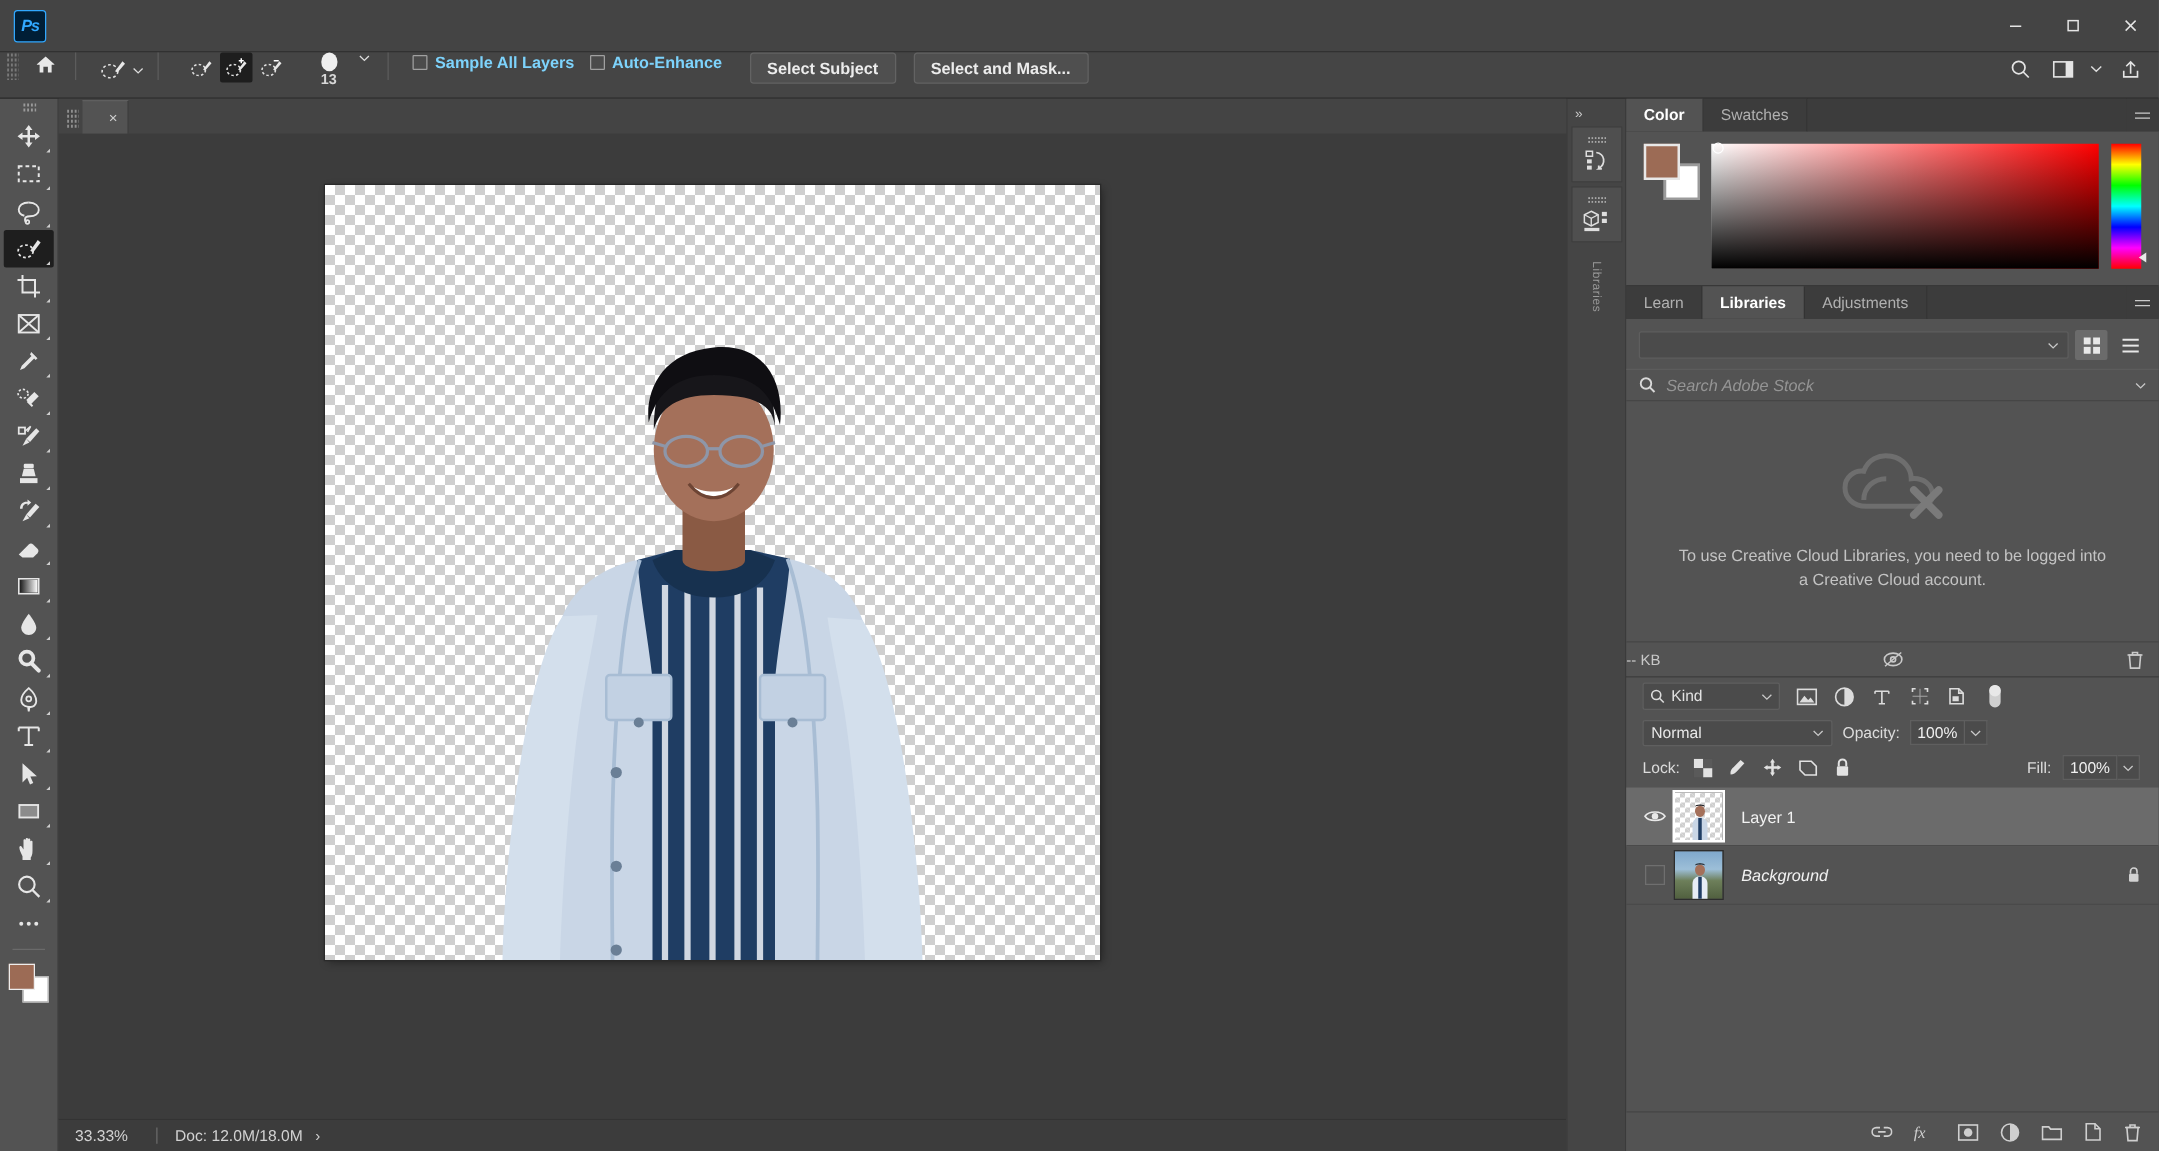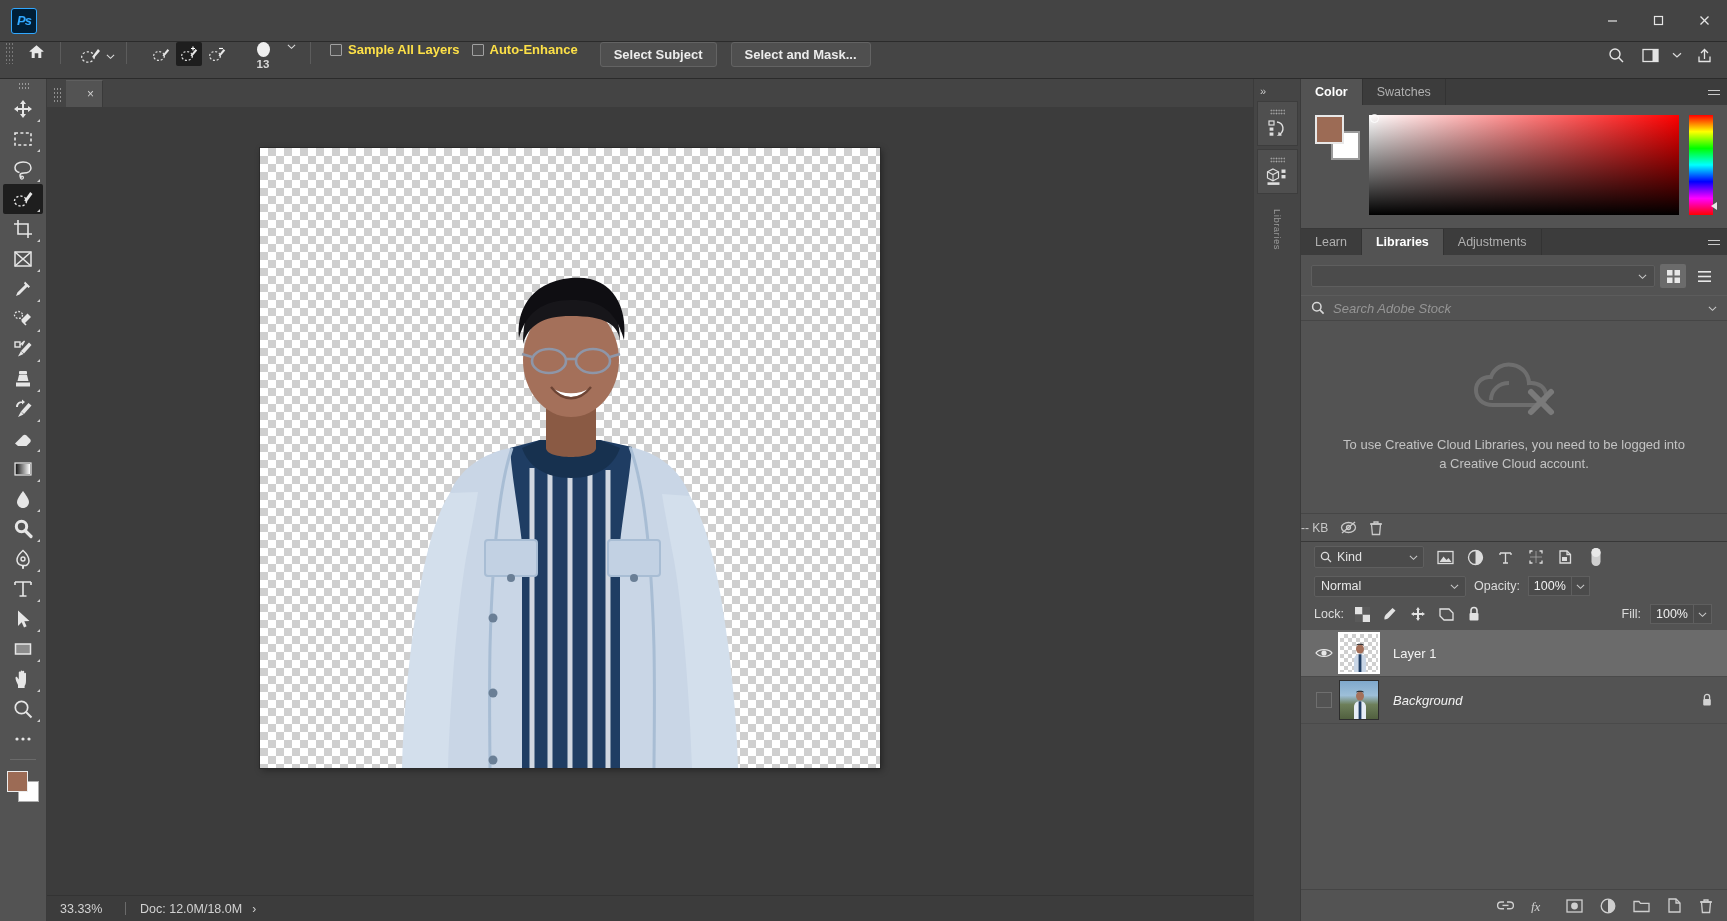--- a/index.html
+++ b/index.html
@@ -56,21 +56,21 @@
     width: 26px; height: 24px; display: flex; align-items: center; justify-content: center;
     border-radius: 2px;
   }
   .mode-btn.active { background: #1e1e1e; }
   .brush-size {
     margin-left: 18px; display: flex; flex-direction: column; align-items: center;
     width: 30px; line-height: 1;
   }
   .brush-dot { width: 13px; height: 15px; border-radius: 50%; background: #efefef; }
   .brush-num { font-size: 11.5px; color: #d8d8d8; margin-top: 2px; }
-  .cb-row { display: flex; align-items: center; margin-left: 12px; font-size: 13px; color: #fde047; }
+  .cb-row { display: flex; align-items: center; margin-left: 12px; font-size: 13px; color: #7dd3fc; }
   .cb-box { width: 12px; height: 12px; border: 1px solid #a0a0a0; background: #4b4b4b;
     margin-right: 6px; border-radius: 1px; }
   .opt-btn {
     height: 25px; padding: 0 13px; background: #4f4f4f; border: 1px solid #636363;
     border-radius: 3px; font-size: 13px; color: #ececec; display: flex; align-items: center;
     margin-left: 22px;
   }
   .opt-right { position: absolute; right: 8px; display: flex; align-items: center; gap: 4px; }
   .opt-icon { width: 30px; height: 26px; display: flex; align-items: center; justify-content: center; }
 
@@ -199,21 +199,21 @@
     height: 26px; display: flex; align-items: center; padding: 0 10px;
     border-bottom: 1px solid #464646; border-top: 1px solid #5c5c5c;
   }
   .lib-search-ph { font-size: 13px; color: #959595; font-style: italic; margin-left: 8px; flex: 1; }
   .lib-empty {
     flex: 1; display: flex; flex-direction: column; align-items: center; justify-content: center;
     padding: 0 40px; text-align: center;
   }
   .lib-msg { font-size: 13px; color: #c3c3c3; line-height: 19px; margin-top: 18px; }
   .lib-foot {
-    height: 28px; display: flex; align-items: center; justify-content: flex-start;
+    height: 28px; display: flex; align-items: center; justify-content: space-between;
     padding-right: 12px; gap: 12px; font-size: 12px; color: #c8c8c8;
     border-top: 1px solid #464646;
   }
 
   
   .layers-body { background: #535353; flex: 1; display: flex; flex-direction: column; }
   .filter-row { height: 30px; display: flex; align-items: center; padding: 0 13px; gap: 0; }
   .kind-sel {
     width: 110px; height: 22px; background: #4b4b4b; border: 1px solid #5f5f5f; border-radius: 2px;
     display: flex; align-items: center; padding: 0 5px; font-size: 12.5px; color: #e2e2e2; gap: 5px;

